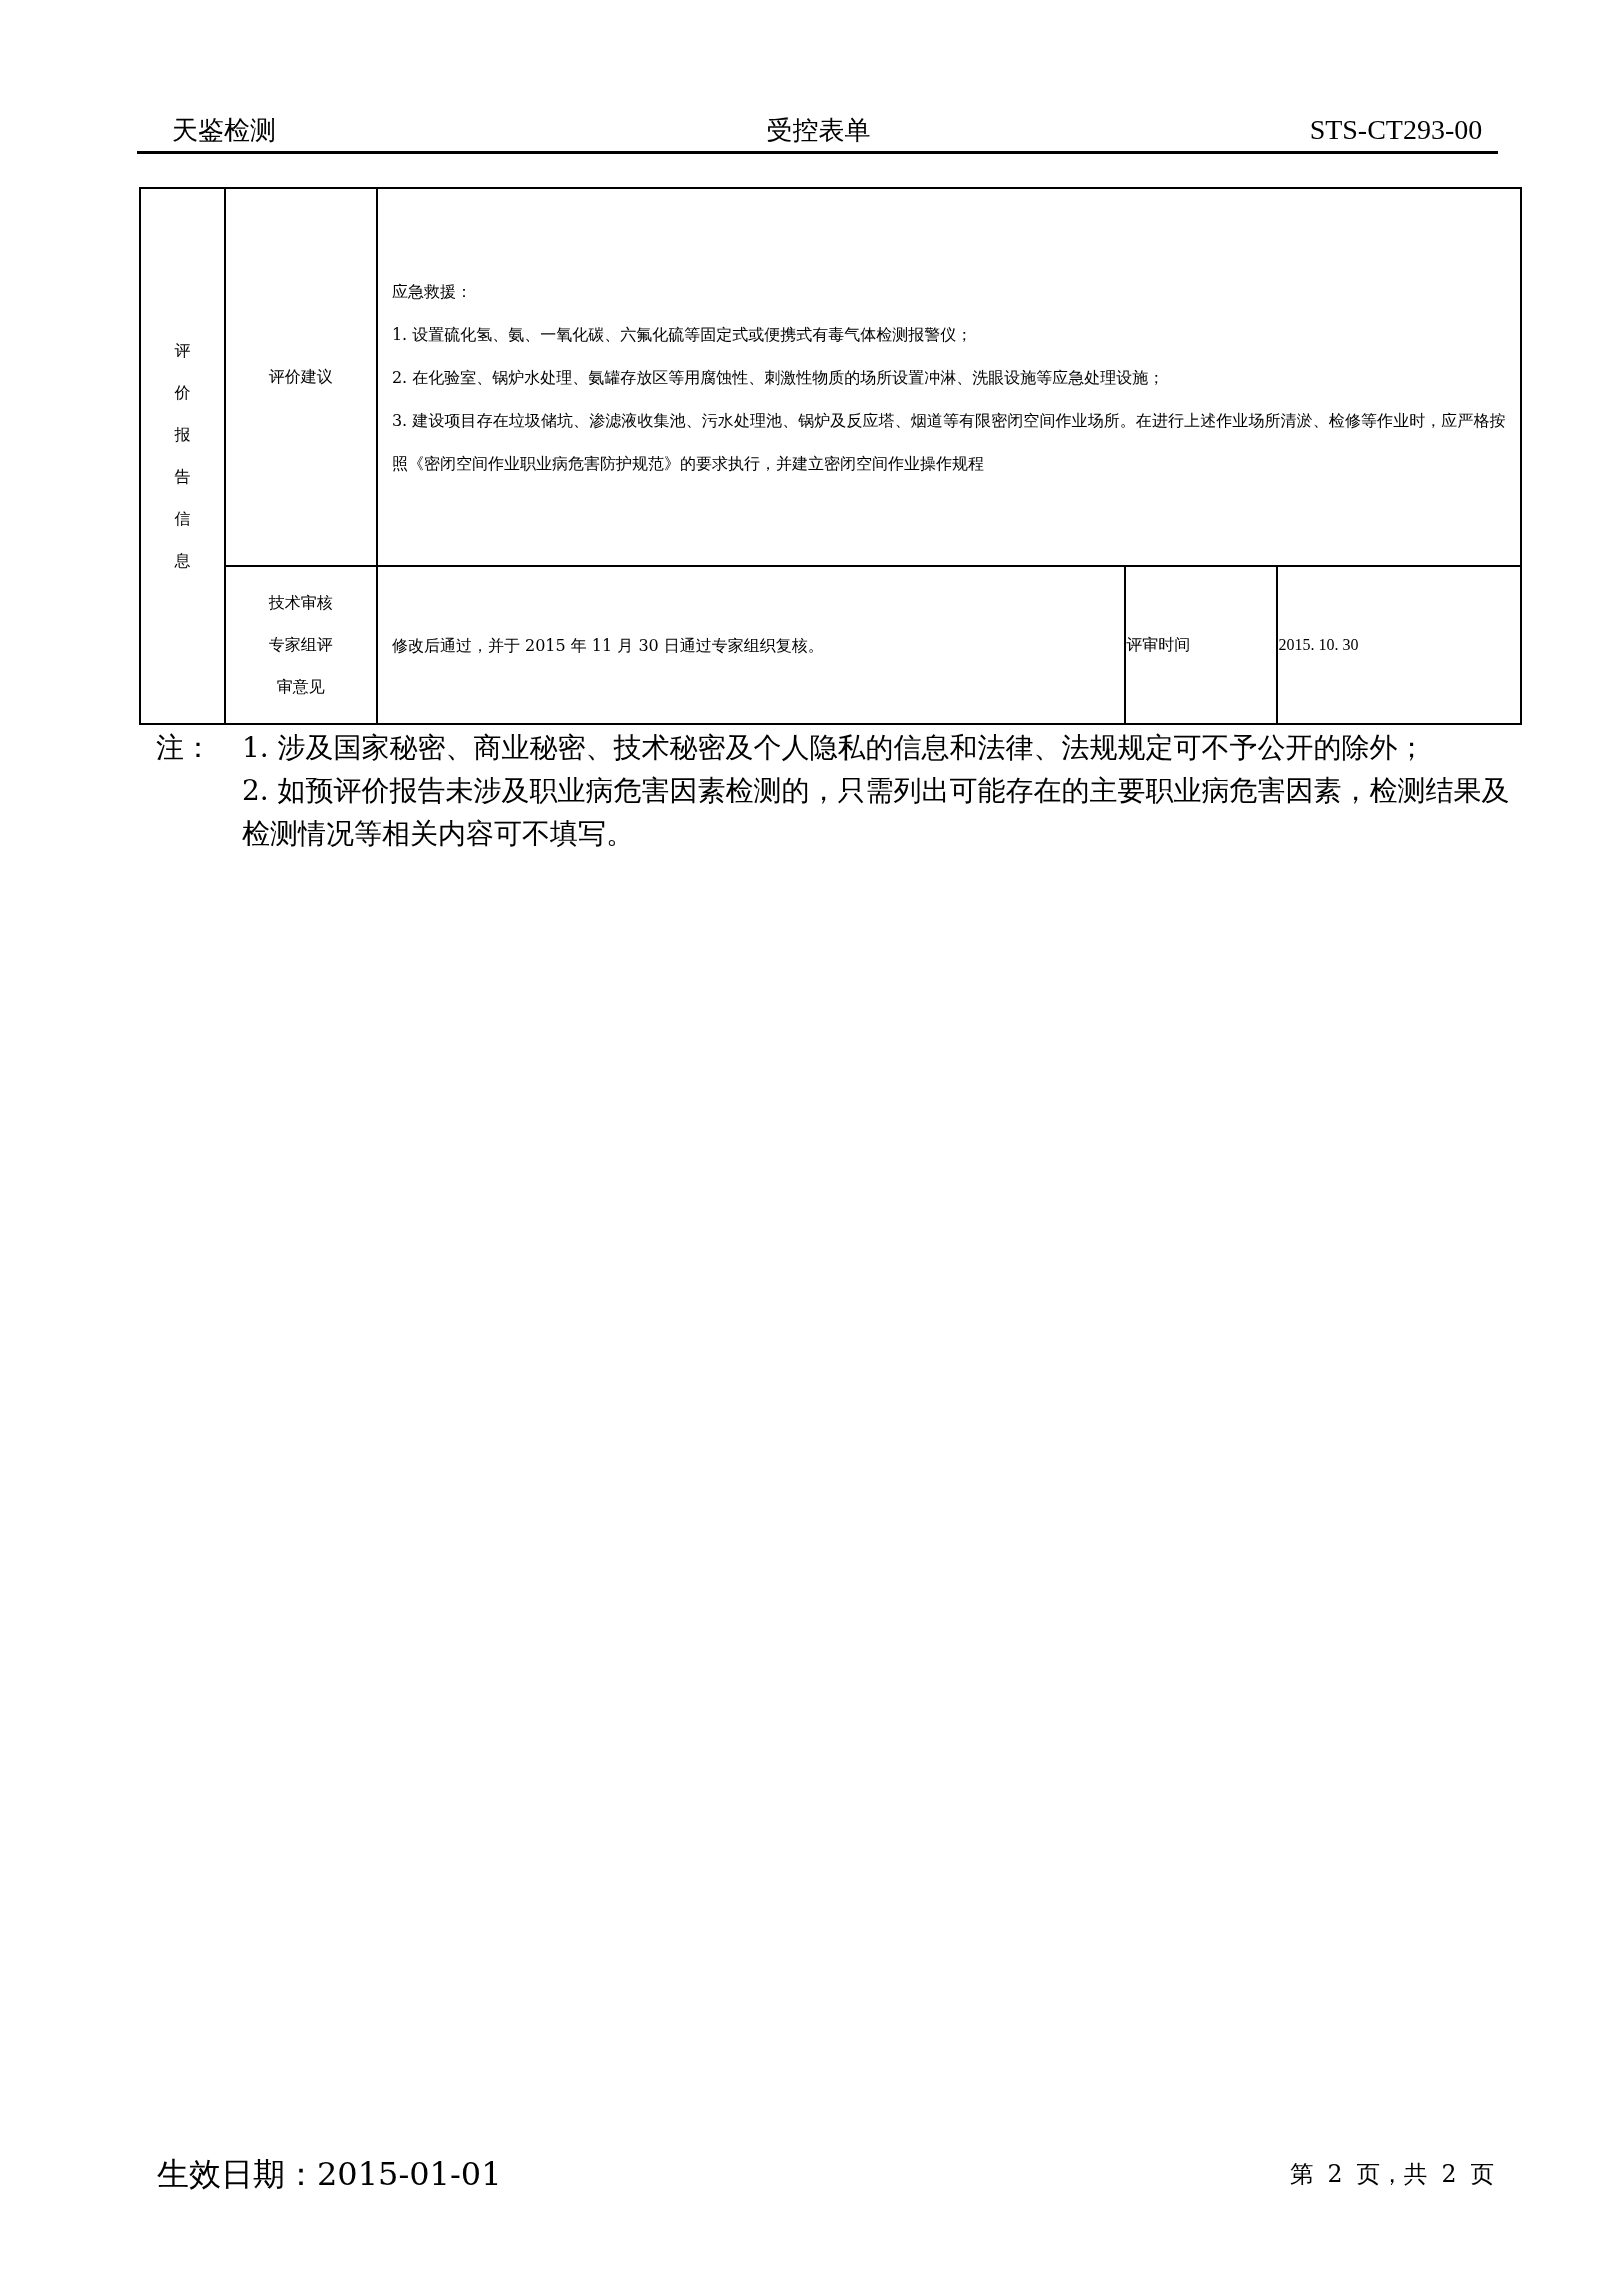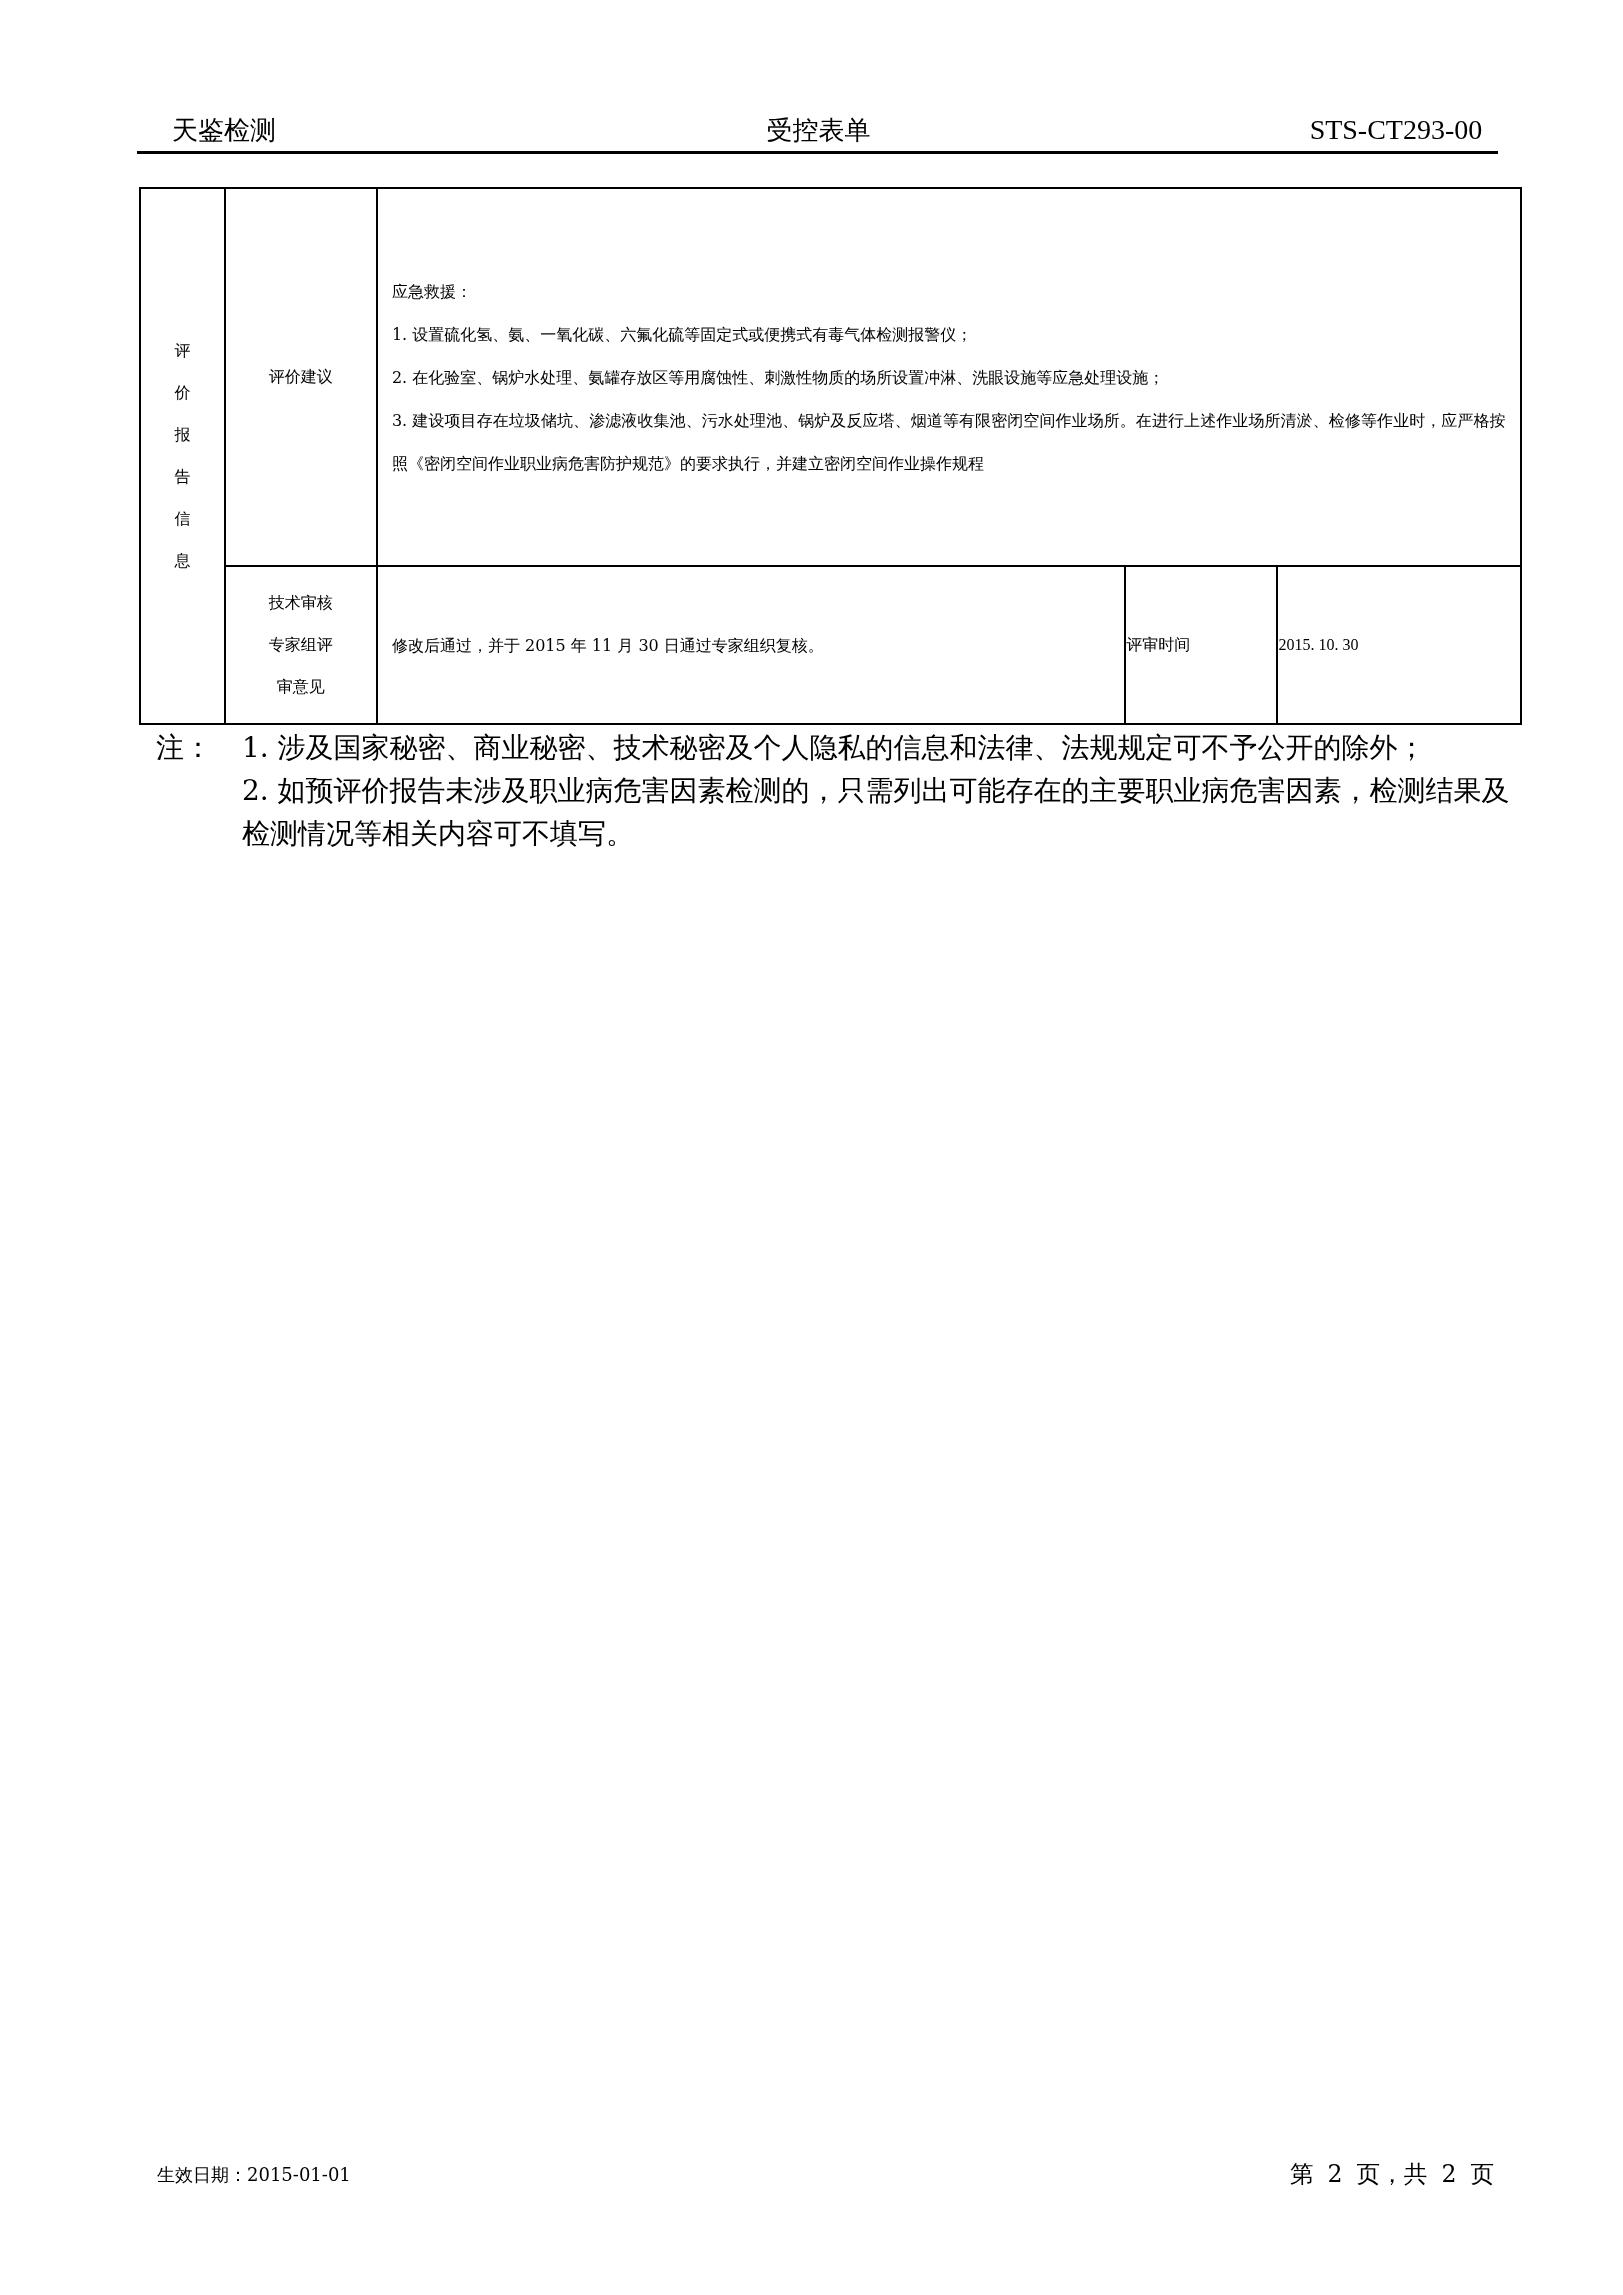--- a/index.html
+++ b/index.html
@@ -32,21 +32,21 @@
   .content { padding: 0 14.4px 0 14.4px !important; line-height: 43px; text-align: justify; }
   .content p { margin: 0; }
   .centered { text-align: left; }
   .mono-date { font-family: "Liberation Serif", serif; font-size: 27.5px; }
 
   .notes { position: absolute; left: 156px; top: 726px; width: 1368px; font-size: 28px; line-height: 43px; }
   .notes .note-label { position: absolute; left: 0; top: 0; }
   .notes .note-list { position: absolute; left: 86px; top: 0; width: 1269px; }
   .notes .note-list p { margin: 0; }
 
-  .footer-left { position: absolute; left: 157px; top: 2157px; font-size: 18px; line-height: 35px; }
+  .footer-left { position: absolute; left: 157px; top: 2157px; font-size: 32px; line-height: 35px; }
   .footer-right { position: absolute; left: 1290px; top: 2157px; font-size: 23.6px; line-height: 35px; word-spacing: 6.5px; }
 </style>
 </head>
 <body>
 
 <div class="header">
   <span class="hl">天鉴检测</span>
   <span class="hc">受控表单</span>
   <span class="hr">STS-CT293-00</span>
 </div>

